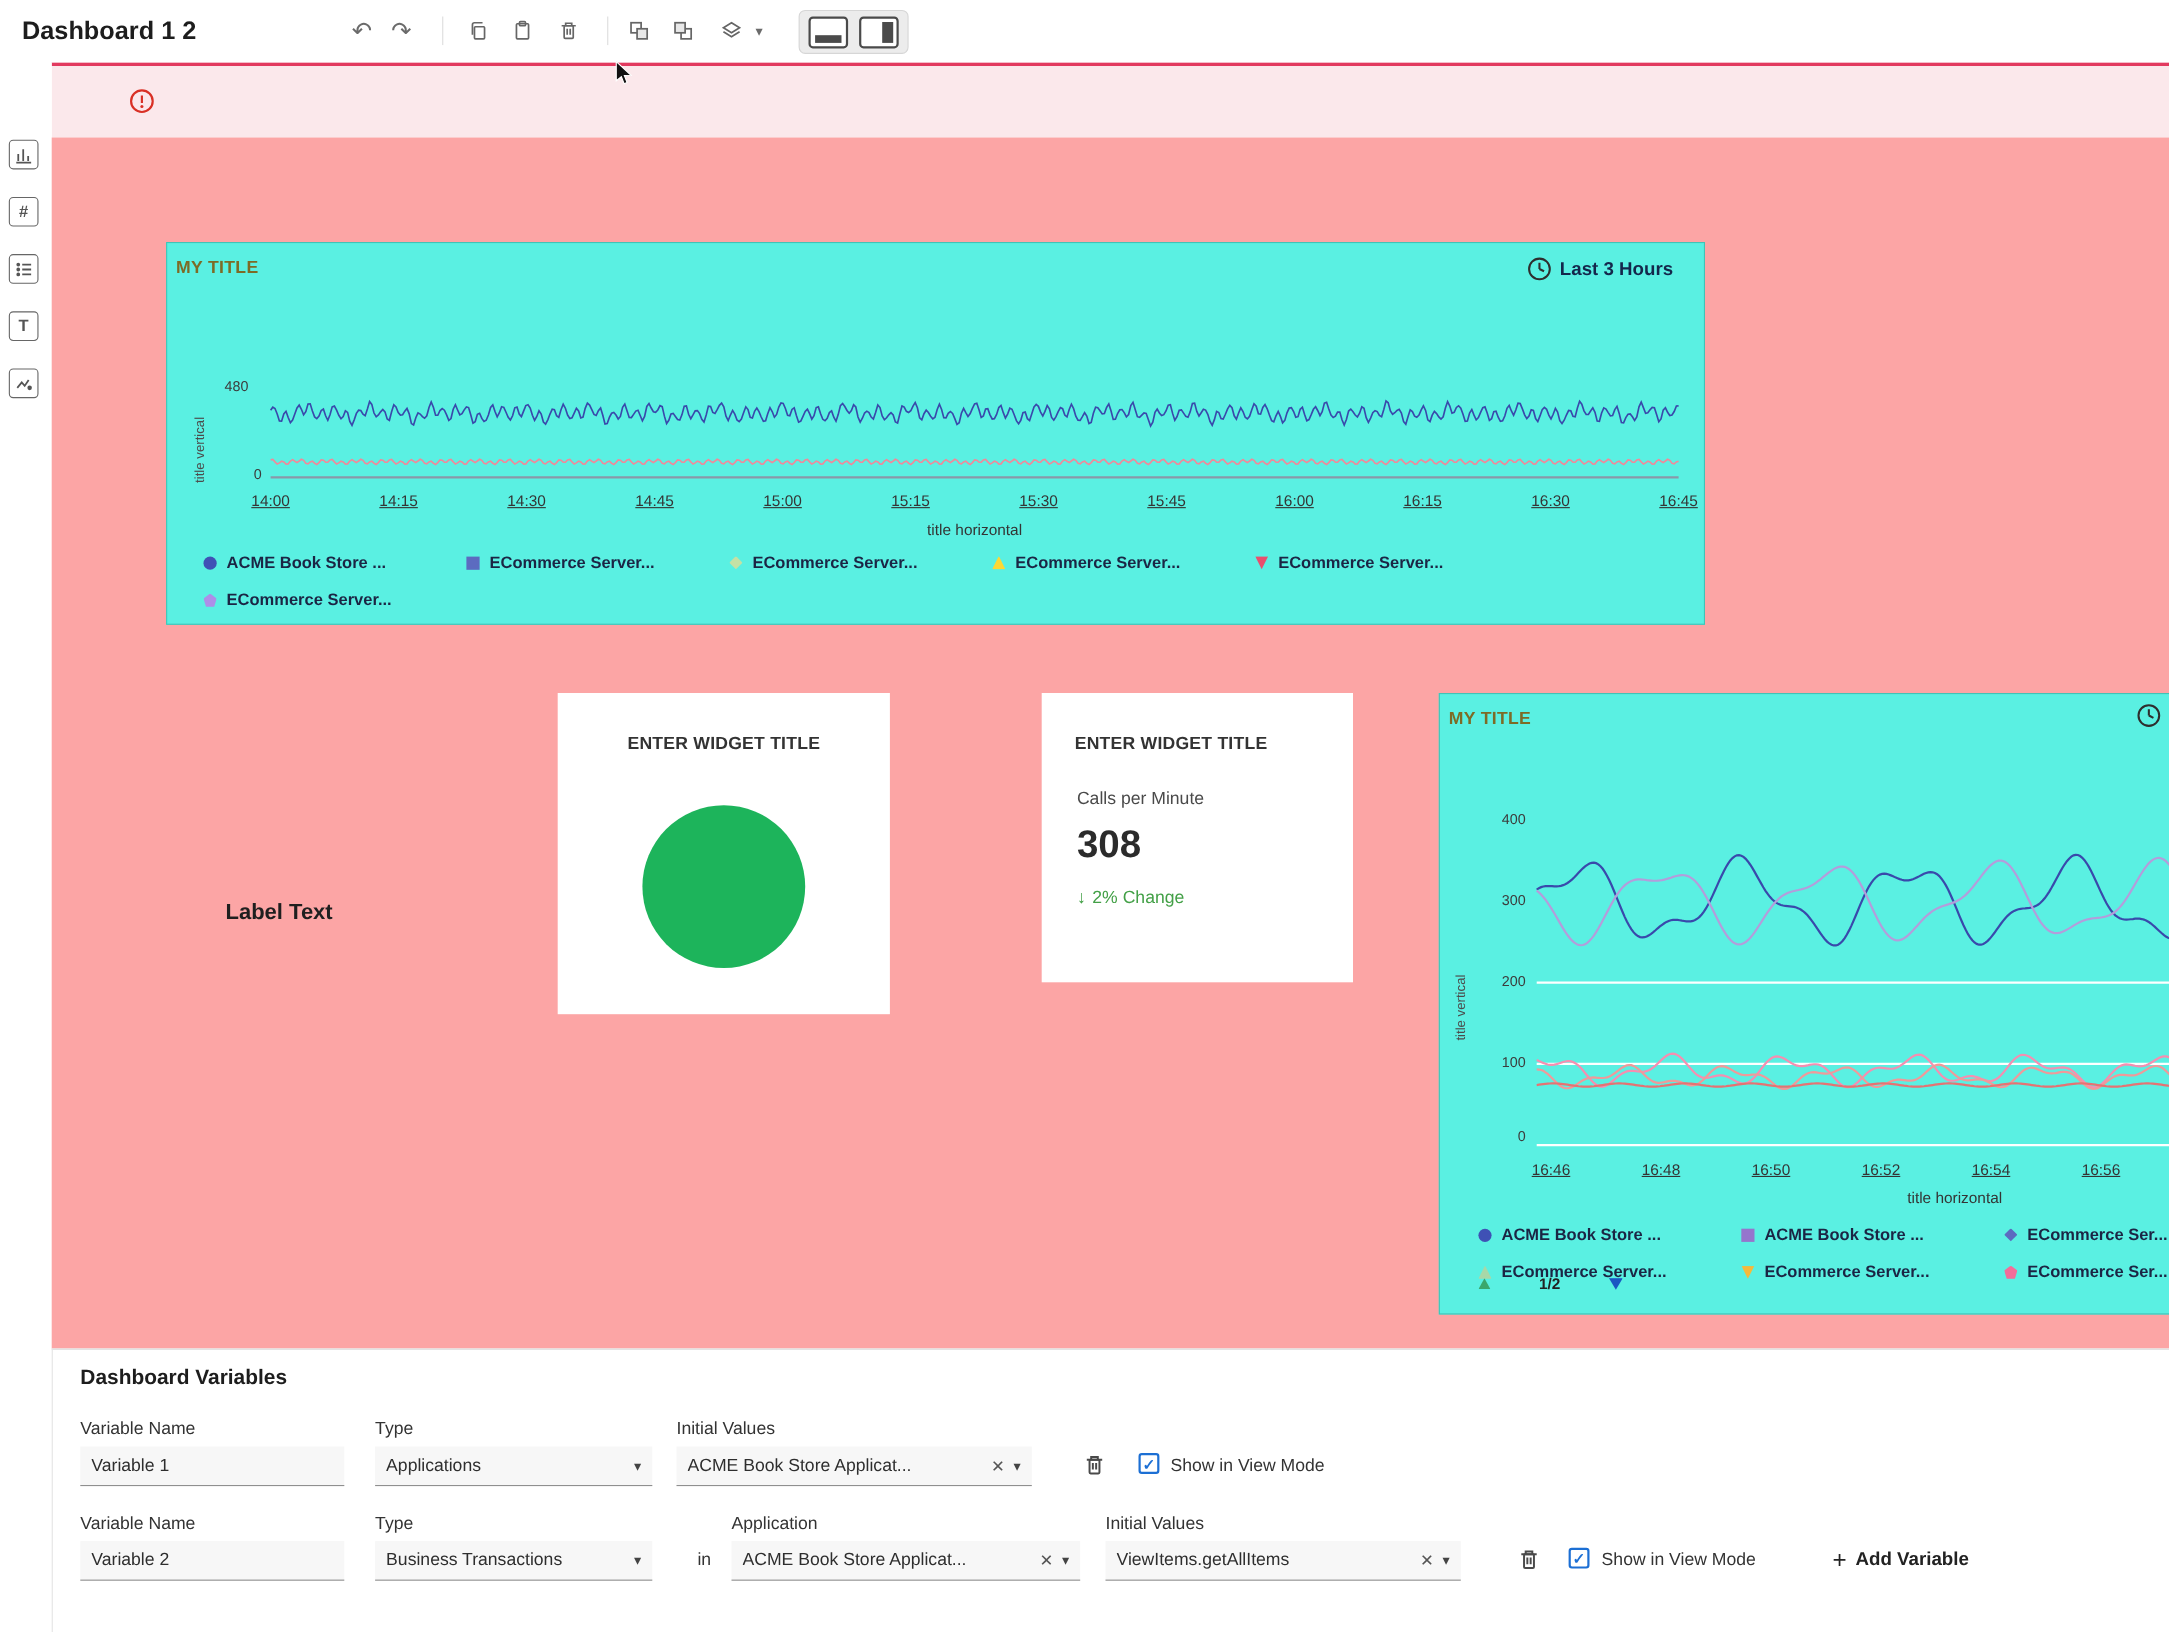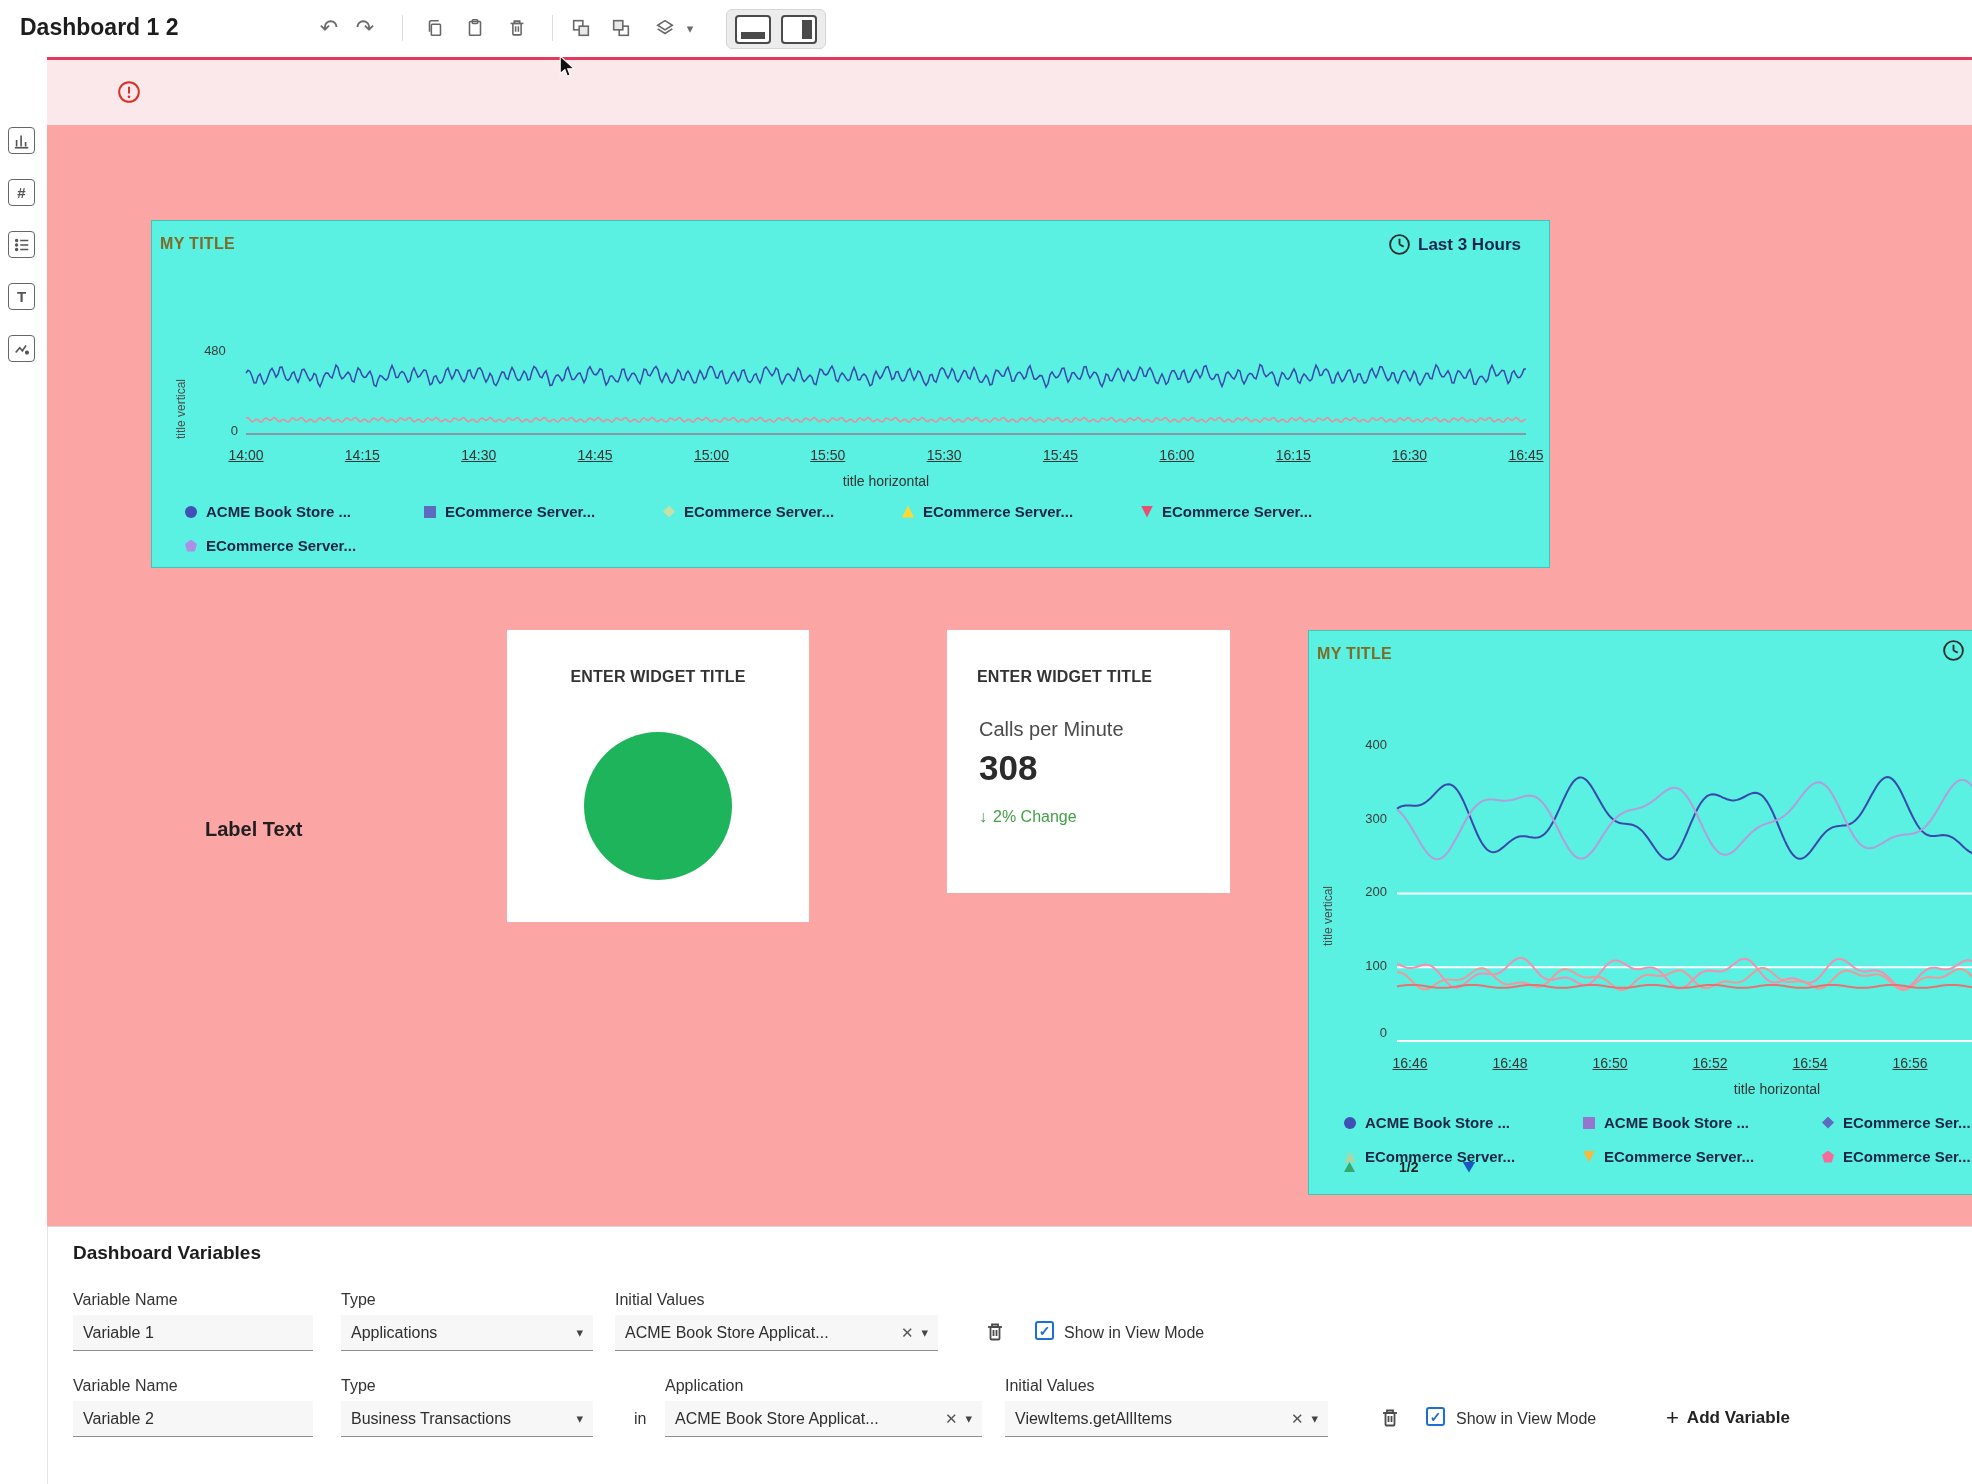--- a/index.html
+++ b/index.html
@@ -53,21 +53,21 @@
   .mk-tri-down { clip-path:polygon(0 0,100% 0,50% 100%); }
   .mk-pentagon { clip-path:polygon(50% 0,100% 38%,81% 100%,19% 100%,0 38%); }
   .pager { position:absolute; display:flex; align-items:center; gap:5px; font-size:14px; font-weight:bold; color:#222; }
   .pg-up { width:11px; height:10px; background:#3aa76d; clip-path:polygon(50% 0,100% 100%,0 100%); cursor:pointer; }
   .pg-down { width:13px; height:11px; background:#1a57c2; clip-path:polygon(0 0,100% 0,50% 100%); cursor:pointer; }
 
   
   .whitewidget { position:absolute; background:#fff; }
   .ww-title { font-size:16px; font-weight:bold; color:#333; letter-spacing:.2px; }
   .pie-circle { position:absolute; border-radius:50%; }
-  .metric-name { position:absolute; font-size:20px; color:#4a4a4a; }
+  .metric-name { position:absolute; font-size:16px; color:#4a4a4a; }
   .metric-value { position:absolute; font-size:35px; font-weight:bold; color:#2b2b2b; }
   .metric-change { position:absolute; display:flex; align-items:center; gap:6px; font-size:16px; }
 
   .canvas-label { position:absolute; font-size:20px; font-weight:600; color:#1f1f1f; }
 
   
   .varpanel { position:absolute; left:47px; top:1226px; width:1925px; height:258px; background:#fff; border-top:1px solid #d8d8d8; border-left:1px solid #e4e4e4; }
   .vp-title { position:absolute; left:25px; top:15px; font-size:19px; font-weight:bold; color:#1d1d1d; }
   .vp-label { position:absolute; font-size:16px; color:#333; }
   .field { position:absolute; height:36px; background:#f7f7f7; border-bottom:1px solid #8f8f8f; display:flex; align-items:center; padding:0 10px; font-size:16px; color:#2e2e2e; }
@@ -212,21 +212,21 @@
             <path d="M0.0 84.1L2.0 83.6L4.0 85.9L6.0 87.8L8.0 86.8L10.0 85.2L12.0 86.0L14.0 88.0L16.0 87.7L18.0 85.1L20.0 83.9L22.0 85.3L24.0 86.5L26.0 85.1L28.0 83.5L30.0 84.5L32.0 87.1L34.0 87.6L36.0 85.9L38.0 85.3L40.0 87.1L42.0 88.2L44.0 86.5L46.0 84.1L48.0 84.4L50.0 86.2L52.0 86.1L54.0 84.1L56.0 83.6L58.0 85.9L60.0 87.8L62.0 86.8L64.0 85.2L66.0 86.0L68.0 88.0L70.0 87.7L72.0 85.1L74.0 83.9L76.0 85.3L78.0 86.5L80.0 85.1L82.0 83.5L84.0 84.5L86.0 87.1L88.0 87.6L90.0 85.9L92.0 85.3L94.0 87.1L96.0 88.2L98.0 86.5L100.0 84.1L102.0 84.4L104.0 86.2L106.0 86.1L108.0 84.1L110.0 83.6L112.0 85.9L114.0 87.8L116.0 86.8L118.0 85.2L120.0 86.0L122.0 88.0L124.0 87.7L126.0 85.1L128.0 83.9L130.0 85.3L132.0 86.5L134.0 85.1L136.0 83.5L138.0 84.5L140.0 87.1L142.0 87.6L144.0 85.9L146.0 85.3L148.0 87.1L150.0 88.2L152.0 86.5L154.0 84.1L156.0 84.4L158.0 86.2L160.0 86.1L162.0 84.1L164.0 83.6L166.0 85.9L168.0 87.8L170.0 86.8L172.0 85.2L174.0 86.0L176.0 88.0L178.0 87.7L180.0 85.1L182.0 83.9L184.0 85.3L186.0 86.5L188.0 85.1L190.0 83.5L192.0 84.5L194.0 87.1L196.0 87.6L198.0 85.9L200.0 85.3L202.0 87.1L204.0 88.2L206.0 86.5L208.0 84.1L210.0 84.4L212.0 86.2L214.0 86.1L216.0 84.1L218.0 83.6L220.0 85.9L222.0 87.8L224.0 86.8L226.0 85.2L228.0 86.0L230.0 88.0L232.0 87.7L234.0 85.1L236.0 83.9L238.0 85.3L240.0 86.5L242.0 85.1L244.0 83.5L246.0 84.5L248.0 87.1L250.0 87.6L252.0 85.9L254.0 85.3L256.0 87.1L258.0 88.2L260.0 86.5L262.0 84.1L264.0 84.4L266.0 86.2L268.0 86.1L270.0 84.1L272.0 83.6L274.0 85.9L276.0 87.8L278.0 86.8L280.0 85.2L282.0 86.0L284.0 88.0L286.0 87.7L288.0 85.1L290.0 83.9L292.0 85.3L294.0 86.5L296.0 85.1L298.0 83.5L300.0 84.5L302.0 87.1L304.0 87.6L306.0 85.9L308.0 85.3L310.0 87.1L312.0 88.2L314.0 86.5L316.0 84.1L318.0 84.4L320.0 86.2L322.0 86.1L324.0 84.1L326.0 83.6L328.0 85.9L330.0 87.8L332.0 86.8L334.0 85.2L336.0 86.0L338.0 88.0L340.0 87.7L342.0 85.1L344.0 83.9L346.0 85.3L348.0 86.5L350.0 85.1L352.0 83.5L354.0 84.5L356.0 87.1L358.0 87.6L360.0 85.9L362.0 85.3L364.0 87.1L366.0 88.2L368.0 86.5L370.0 84.1L372.0 84.4L374.0 86.2L376.0 86.1L378.0 84.1L380.0 83.6L382.0 85.9L384.0 87.8L386.0 86.8L388.0 85.2L390.0 86.0L392.0 88.0L394.0 87.7L396.0 85.1L398.0 83.9L400.0 85.3L402.0 86.5L404.0 85.1L406.0 83.5L408.0 84.5L410.0 87.1L412.0 87.6L414.0 85.9L416.0 85.3L418.0 87.1L420.0 88.2L422.0 86.5L424.0 84.1L426.0 84.4L428.0 86.2L430.0 86.1L432.0 84.1L434.0 83.6L436.0 85.9L438.0 87.8L440.0 86.8L442.0 85.2L444.0 86.0L446.0 88.0L448.0 87.7L450.0 85.1L452.0 83.9L454.0 85.3L456.0 86.5L458.0 85.1L460.0 83.5L462.0 84.5L464.0 87.1L466.0 87.6L468.0 85.9L470.0 85.3L472.0 87.1L474.0 88.2L476.0 86.5L478.0 84.1L480.0 84.4L482.0 86.2L484.0 86.1L486.0 84.1L488.0 83.6L490.0 85.9L492.0 87.8L494.0 86.8L496.0 85.2L498.0 86.0L500.0 88.0L502.0 87.7L504.0 85.1L506.0 83.9L508.0 85.3L510.0 86.5L512.0 85.1L514.0 83.5L516.0 84.5L518.0 87.1L520.0 87.6L522.0 85.9L524.0 85.3L526.0 87.1L528.0 88.2L530.0 86.5L532.0 84.1L534.0 84.4L536.0 86.2L538.0 86.1L540.0 84.1L542.0 83.6L544.0 85.9L546.0 87.8L548.0 86.8L550.0 85.2L552.0 86.0L554.0 88.0L556.0 87.7L558.0 85.1L560.0 83.9L562.0 85.3L564.0 86.5L566.0 85.1L568.0 83.5L570.0 84.5L572.0 87.1L574.0 87.6L576.0 85.9L578.0 85.3L580.0 87.1L582.0 88.2L584.0 86.5L586.0 84.1L588.0 84.4L590.0 86.2L592.0 86.1L594.0 84.1L596.0 83.6L598.0 85.9L600.0 87.8L602.0 86.8L604.0 85.2L606.0 86.0L608.0 88.0L610.0 87.7L612.0 85.1L614.0 83.9L616.0 85.3L618.0 86.5L620.0 85.1L622.0 83.5L624.0 84.5L626.0 87.1L628.0 87.6L630.0 85.9L632.0 85.3L634.0 87.1L636.0 88.2L638.0 86.5L640.0 84.1L642.0 84.4L644.0 86.2L646.0 86.1L648.0 84.1L650.0 83.6L652.0 85.9L654.0 87.8L656.0 86.8L658.0 85.2L660.0 86.0L662.0 88.0L664.0 87.7L666.0 85.1L668.0 83.9L670.0 85.3L672.0 86.5L674.0 85.1L676.0 83.5L678.0 84.5L680.0 87.1L682.0 87.6L684.0 85.9L686.0 85.3L688.0 87.1L690.0 88.2L692.0 86.5L694.0 84.1L696.0 84.4L698.0 86.2L700.0 86.1L702.0 84.1L704.0 83.6L706.0 85.9L708.0 87.8L710.0 86.8L712.0 85.2L714.0 86.0L716.0 88.0L718.0 87.7L720.0 85.1L722.0 83.9L724.0 85.3L726.0 86.5L728.0 85.1L730.0 83.5L732.0 84.5L734.0 87.1L736.0 87.6L738.0 85.9L740.0 85.3L742.0 87.1L744.0 88.2L746.0 86.5L748.0 84.1L750.0 84.4L752.0 86.2L754.0 86.1L756.0 84.1L758.0 83.6L760.0 85.9L762.0 87.8L764.0 86.8L766.0 85.2L768.0 86.0L770.0 88.0L772.0 87.7L774.0 85.1L776.0 83.9L778.0 85.3L780.0 86.5L782.0 85.1L784.0 83.5L786.0 84.5L788.0 87.1L790.0 87.6L792.0 85.9L794.0 85.3L796.0 87.1L798.0 88.2L800.0 86.5L802.0 84.1L804.0 84.4L806.0 86.2L808.0 86.1L810.0 84.1L812.0 83.6L814.0 85.9L816.0 87.8L818.0 86.8L820.0 85.2L822.0 86.0L824.0 88.0L826.0 87.7L828.0 85.1L830.0 83.9L832.0 85.3L834.0 86.5L836.0 85.1L838.0 83.5L840.0 84.5L842.0 87.1L844.0 87.6L846.0 85.9L848.0 85.3L850.0 87.1L852.0 88.2L854.0 86.5L856.0 84.1L858.0 84.4L860.0 86.2L862.0 86.1L864.0 84.1L866.0 83.6L868.0 85.9L870.0 87.8L872.0 86.8L874.0 85.2L876.0 86.0L878.0 88.0L880.0 87.7L882.0 85.1L884.0 83.9L886.0 85.3L888.0 86.5L890.0 85.1L892.0 83.5L894.0 84.5L896.0 87.1L898.0 87.6L900.0 85.9L902.0 85.3L904.0 87.1L906.0 88.2L908.0 86.5L910.0 84.1L912.0 84.4L914.0 86.2L916.0 86.1L918.0 84.1L920.0 83.6L922.0 85.9L924.0 87.8L926.0 86.8L928.0 85.2L930.0 86.0L932.0 88.0L934.0 87.7L936.0 85.1L938.0 83.9L940.0 85.3L942.0 86.5L944.0 85.1L946.0 83.5L948.0 84.5L950.0 87.1L952.0 87.6L954.0 85.9L956.0 85.3L958.0 87.1L960.0 88.2L962.0 86.5L964.0 84.1L966.0 84.4L968.0 86.2L970.0 86.1L972.0 84.1L974.0 83.6L976.0 85.9L978.0 87.8L980.0 86.8L982.0 85.2L984.0 86.0L986.0 88.0L988.0 87.7L990.0 85.1L992.0 83.9L994.0 85.3L996.0 86.5L998.0 85.1L1000.0 83.5L1002.0 84.5L1004.0 87.1L1006.0 87.6L1008.0 85.9L1010.0 85.3L1012.0 87.1L1014.0 88.2L1016.0 86.5L1018.0 84.1L1020.0 84.4L1022.0 86.2L1024.0 86.1L1026.0 84.1L1028.0 83.6L1030.0 85.9L1032.0 87.8L1034.0 86.8L1036.0 85.2L1038.0 86.0L1040.0 88.0L1042.0 87.7L1044.0 85.1L1046.0 83.9L1048.0 85.3L1050.0 86.5L1052.0 85.1L1054.0 83.5L1056.0 84.5L1058.0 87.1L1060.0 87.6L1062.0 85.9L1064.0 85.3L1066.0 87.1L1068.0 88.2L1070.0 86.5L1072.0 84.1L1074.0 84.4L1076.0 86.2L1078.0 86.1L1080.0 84.1L1082.0 83.6L1084.0 85.9L1086.0 87.8L1088.0 86.8L1090.0 85.2L1092.0 86.0L1094.0 88.0L1096.0 87.7L1098.0 85.1L1100.0 83.9L1102.0 85.3L1104.0 86.5L1106.0 85.1L1108.0 83.5L1110.0 84.5L1112.0 87.1L1114.0 87.6L1116.0 85.9L1118.0 85.3L1120.0 87.1L1122.0 88.2L1124.0 86.5L1126.0 84.1L1128.0 84.4L1130.0 86.2L1132.0 86.1L1134.0 84.1L1136.0 83.6L1138.0 85.9L1140.0 87.8L1142.0 86.8L1144.0 85.2L1146.0 86.0L1148.0 88.0L1150.0 87.7L1152.0 85.1L1154.0 83.9L1156.0 85.3L1158.0 86.5L1160.0 85.1L1162.0 83.5L1164.0 84.5L1166.0 87.1L1168.0 87.6L1170.0 85.9L1172.0 85.3L1174.0 87.1L1176.0 88.2L1178.0 86.5L1180.0 84.1L1182.0 84.4L1184.0 86.2L1186.0 86.1L1188.0 84.1L1190.0 83.6L1192.0 85.9L1194.0 87.8L1196.0 86.8L1198.0 85.2L1200.0 86.0L1202.0 88.0L1204.0 87.7L1206.0 85.1L1208.0 83.9L1210.0 85.3L1212.0 86.5L1214.0 85.1L1216.0 83.5L1218.0 84.5L1220.0 87.1L1222.0 87.6L1224.0 85.9L1226.0 85.3L1228.0 87.1L1230.0 88.2L1232.0 86.5L1234.0 84.1L1236.0 84.4L1238.0 86.2L1240.0 86.1L1242.0 84.1L1244.0 83.6L1246.0 85.9L1248.0 87.8L1250.0 86.8L1252.0 85.2L1254.0 86.0L1256.0 88.0L1258.0 87.7L1260.0 85.1L1262.0 83.9L1264.0 85.3L1266.0 86.5L1268.0 85.1L1270.0 83.5L1272.0 84.5L1274.0 87.1L1276.0 87.6L1278.0 85.9L1280.0 85.3" fill="none" stroke="#ef8a9b" stroke-width="1.5"></path>
           </svg>
         </div>
 
       <div class="xticks" style="left:64px; top:226px; width:1340px;">
         <span>14:00</span>
           <span>14:15</span>
           <span>14:30</span>
           <span>14:45</span>
           <span>15:00</span>
-          <span>15:50</span>
+          <span>15:15</span>
           <span>15:30</span>
           <span>15:45</span>
           <span>16:00</span>
           <span>16:15</span>
           <span>16:30</span>
           <span>16:45</span>
       </div>
       <div class="xaxis-label" style="left:94px; top:252px; width:1280px;">title horizontal</div>
 
       <div class="legend-row" style="left:33px; top:282px;">

